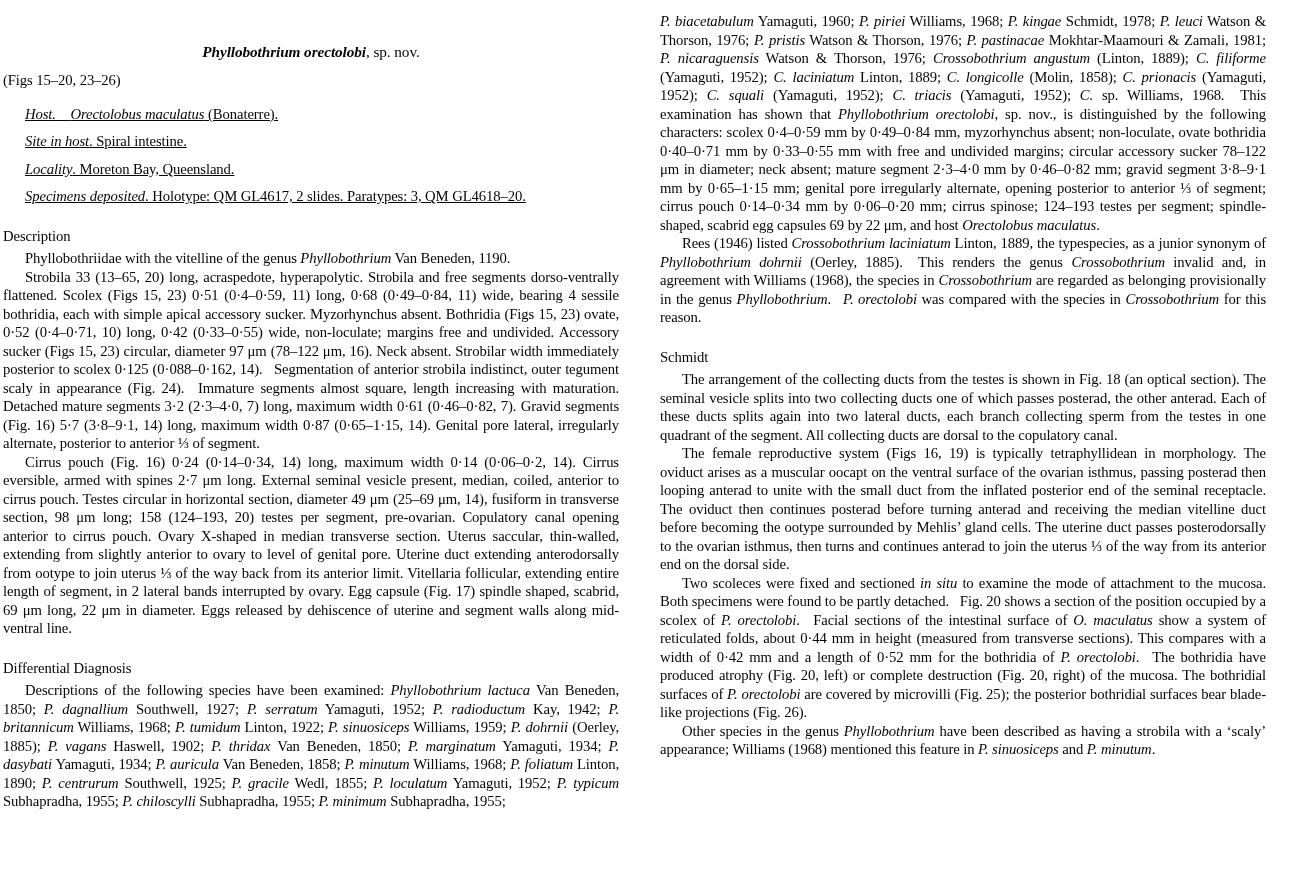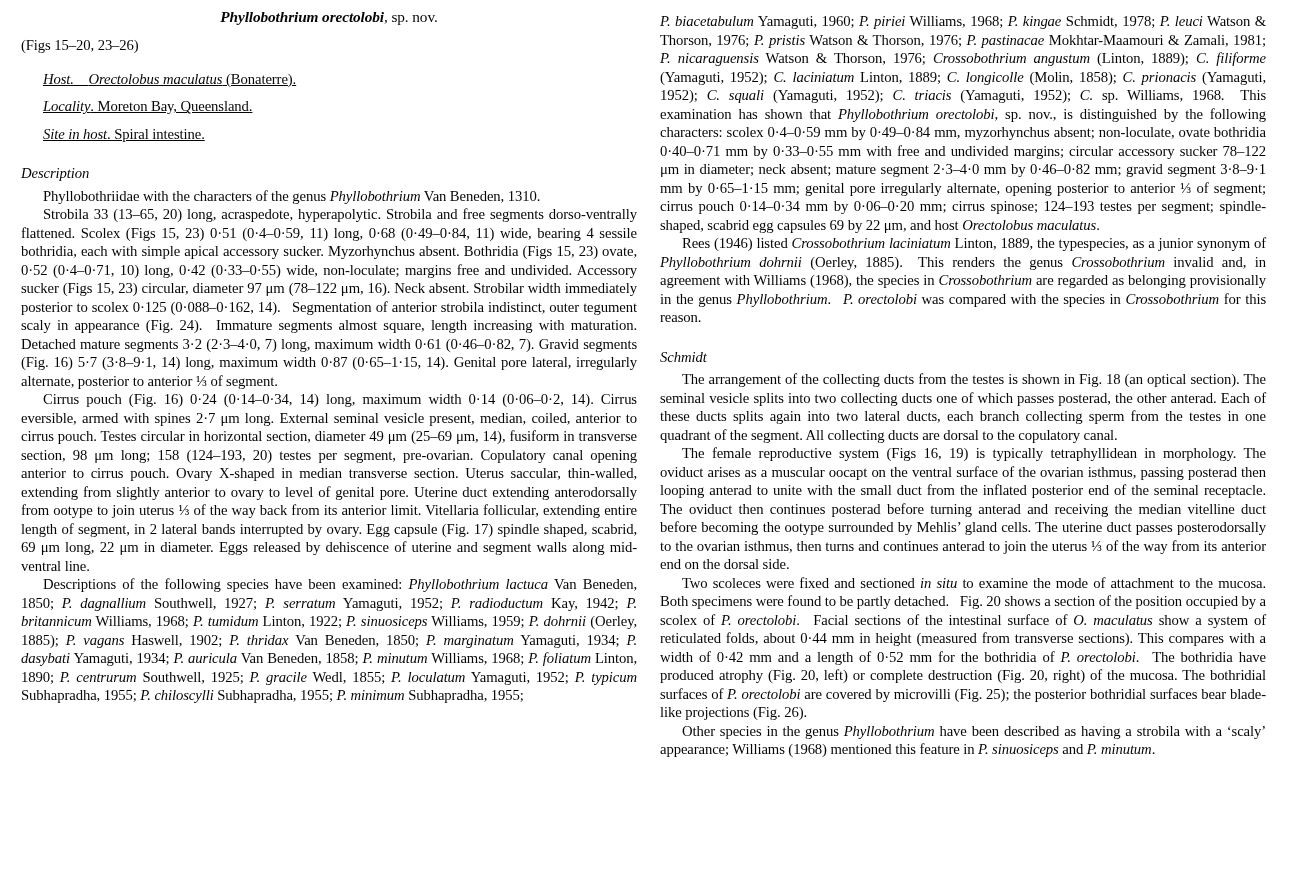--- a/index.html
+++ b/index.html
@@ -16,40 +16,39 @@
     font-family: "Liberation Serif", "DejaVu Serif", serif;
     font-size: 14.7px;
     line-height: 18.5px;
     letter-spacing: -0.1px;
     overflow: hidden;
   }
   .col {
     position: absolute;
     top: 0;
   }
-  .col-left  { left: 21px;  width: 616px; padding-top: 2px;  }
+  .col-left  { left: 3px;  width: 616px; padding-top: 2px; margin-top: 35px;  }
   .col-right { left: 660px; width: 606px; padding-top: 12px; }
 
   p { margin: 0; }
 
   .title {
     text-align: center;
     font-size: 15.3px;
     margin-top: 6px;
   }
   .figs {
     margin-top: 9px;
   }
   .frontmatter { margin-top: 12px; text-decoration: underline; }
   .fm {
     line-height: 27.4px;
     text-indent: 22px;
   }
   .heading {
-    font-style: italic;
     margin-top: 16px;
     margin-bottom: 4px;
   }
   .heading.big-gap { margin-top: 21px; }
   .body {
     text-align: justify;
   }
   .ind { text-indent: 22px; }
 
   .it { font-style: italic; }
@@ -59,29 +58,31 @@
 <body>
 
 <div class="page">
 
   <div class="col col-left">
     <p class="title"><span class="it bd">Phyllobothrium orectolobi</span><span>, sp. nov.</span></p>
     <p class="figs">(Figs 15–20, 23–26)</p>
 
     <div class="frontmatter">
       <p class="fm"><span class="it">Host.</span><span>  </span><span class="it">Orectolobus maculatus</span><span> (Bonaterre).</span></p>
+      <p class="fm"><span class="it">Site in host</span><span>. Spiral intestine.</span></p>
       <p class="fm"><span class="it">Locality</span><span>. Moreton Bay, Queensland.</span></p>
-      <p class="fm"><span class="it">Site in host</span><span>. Spiral intestine.</span></p>
+      <p class="fm"><span class="it">Specimens deposited</span><span>. Holotype: QM GL4617, 2 slides. Paratypes: 3, QM GL4618–20.</span></p>
     </div>
 
     <p class="heading">Description</p>
-    <p class="body ind"><span>Phyllobothriidae with the characters of the genus </span><span class="it">Phyllobothrium</span><span> Van Beneden, 1310.</span></p>
+    <p class="body ind"><span>Phyllobothriidae with the vitelline of the genus </span><span class="it">Phyllobothrium</span><span> Van Beneden, 1190.</span></p>
     <p class="body ind"><span>Strobila 33 (13–65, 20) long, acraspedote, hyperapolytic. Strobila and free segments dorso-ventrally flattened. Scolex (Figs 15, 23) 0·51 (0·4–0·59, 11) long, 0·68 (0·49–0·84, 11) wide, bearing 4 sessile bothridia, each with simple apical accessory sucker. Myzorhynchus absent. Bothridia (Figs 15, 23) ovate, 0·52 (0·4–0·71, 10) long, 0·42 (0·33–0·55) wide, non-loculate; margins free and undivided. Accessory sucker (Figs 15, 23) circular, diameter 97 μm (78–122 μm, 16). Neck absent. Strobilar width immediately posterior to scolex 0·125 (0·088–0·162, 14).  Segmentation of anterior strobila indistinct, outer tegument scaly in appearance (Fig. 24).  Immature segments almost square, length increasing with maturation. Detached mature segments 3·2 (2·3–4·0, 7) long, maximum width 0·61 (0·46–0·82, 7). Gravid segments (Fig. 16) 5·7 (3·8–9·1, 14) long, maximum width 0·87 (0·65–1·15, 14). Genital pore lateral, irregularly alternate, posterior to anterior ⅓ of segment.</span></p>
     <p class="body ind"><span>Cirrus pouch (Fig. 16) 0·24 (0·14–0·34, 14) long, maximum width 0·14 (0·06–0·2, 14). Cirrus eversible, armed with spines 2·7 μm long. External seminal vesicle present, median, coiled, anterior to cirrus pouch. Testes circular in horizontal section, diameter 49 μm (25–69 μm, 14), fusiform in transverse section, 98 μm long; 158 (124–193, 20) testes per segment, pre-ovarian. Copulatory canal opening anterior to cirrus pouch. Ovary X-shaped in median transverse section. Uterus saccular, thin-walled, extending from slightly anterior to ovary to level of genital pore. Uterine duct extending anterodorsally from ootype to join uterus ⅓ of the way back from its anterior limit. Vitellaria follicular, extending entire length of segment, in 2 lateral bands interrupted by ovary. Egg capsule (Fig. 17) spindle shaped, scabrid, 69 μm long, 22 μm in diameter. Eggs released by dehiscence of uterine and segment walls along mid-ventral line.</span></p>
 
+    <p class="heading big-gap">Differential Diagnosis</p>
     <p class="body ind"><span>Descriptions of the following species have been examined: </span><span class="it">Phyllobothrium lactuca</span><span> Van Beneden, 1850; </span><span class="it">P. dagnallium</span><span> Southwell, 1927; </span><span class="it">P. serratum</span><span> Yamaguti, 1952; </span><span class="it">P. radioductum</span><span> Kay, 1942; </span><span class="it">P. britannicum</span><span> Williams, 1968; </span><span class="it">P. tumidum</span><span> Linton, 1922; </span><span class="it">P. sinuosiceps</span><span> Williams, 1959; </span><span class="it">P. dohrnii</span><span> (Oerley, 1885); </span><span class="it">P. vagans</span><span> Haswell, 1902; </span><span class="it">P. thridax</span><span> Van Beneden, 1850; </span><span class="it">P. marginatum</span><span> Yamaguti, 1934; </span><span class="it">P. dasybati</span><span> Yamaguti, 1934; </span><span class="it">P. auricula</span><span> Van Beneden, 1858; </span><span class="it">P. minutum</span><span> Williams, 1968; </span><span class="it">P. foliatum</span><span> Linton, 1890; </span><span class="it">P. centrurum</span><span> Southwell, 1925; </span><span class="it">P. gracile</span><span> Wedl, 1855; </span><span class="it">P. loculatum</span><span> Yamaguti, 1952; </span><span class="it">P. typicum</span><span> Subhapradha, 1955; </span><span class="it">P. chiloscylli</span><span> Subhapradha, 1955; </span><span class="it">P. minimum</span><span> Subhapradha, 1955;</span></p>
   </div>
 
   <div class="col col-right">
     <p class="body"><span class="it">P. biacetabulum</span><span> Yamaguti, 1960; </span><span class="it">P. piriei</span><span> Williams, 1968; </span><span class="it">P. kingae</span><span> Schmidt, 1978; </span><span class="it">P. leuci</span><span> Watson &amp; Thorson, 1976; </span><span class="it">P. pristis</span><span> Watson &amp; Thorson, 1976; </span><span class="it">P. pastinacae</span><span> Mokhtar-Maamouri &amp; Zamali, 1981; </span><span class="it">P. nicaraguensis</span><span> Watson &amp; Thorson, 1976; </span><span class="it">Crossobothrium angustum</span><span> (Linton, 1889); </span><span class="it">C. filiforme</span><span> (Yamaguti, 1952); </span><span class="it">C. laciniatum</span><span> Linton, 1889; </span><span class="it">C. longicolle</span><span> (Molin, 1858); </span><span class="it">C. prionacis</span><span> (Yamaguti, 1952); </span><span class="it">C. squali</span><span> (Yamaguti, 1952); </span><span class="it">C. triacis</span><span> (Yamaguti, 1952); </span><span class="it">C.</span><span> sp. Williams, 1968.  This examination has shown that </span><span class="it">Phyllobothrium orectolobi</span><span>, sp. nov., is distinguished by the following characters: scolex 0·4–0·59 mm by 0·49–0·84 mm, myzorhynchus absent; non-loculate, ovate bothridia 0·40–0·71 mm by 0·33–0·55 mm with free and undivided margins; circular accessory sucker 78–122 μm in diameter; neck absent; mature segment 2·3–4·0 mm by 0·46–0·82 mm; gravid segment 3·8–9·1 mm by 0·65–1·15 mm; genital pore irregularly alternate, opening posterior to anterior ⅓ of segment; cirrus pouch 0·14–0·34 mm by 0·06–0·20 mm; cirrus spinose; 124–193 testes per segment; spindle-shaped, scabrid egg capsules 69 by 22 μm, and host </span><span class="it">Orectolobus maculatus</span><span>.</span></p>
     <p class="body ind"><span>Rees (1946) listed </span><span class="it">Crossobothrium laciniatum</span><span> Linton, 1889, the typespecies, as a junior synonym of </span><span class="it">Phyllobothrium dohrnii</span><span> (Oerley, 1885).  This renders the genus </span><span class="it">Crossobothrium</span><span> invalid and, in agreement with Williams (1968), the species in </span><span class="it">Crossobothrium</span><span> are regarded as belonging provisionally in the genus </span><span class="it">Phyllobothrium</span><span>.  </span><span class="it">P. orectolobi</span><span> was compared with the species in </span><span class="it">Crossobothrium</span><span> for this reason.</span></p>
 
     <p class="heading big-gap">Schmidt</p>
     <p class="body ind"><span>The arrangement of the collecting ducts from the testes is shown in Fig. 18 (an optical section). The seminal vesicle splits into two collecting ducts one of which passes posterad, the other anterad. Each of these ducts splits again into two lateral ducts, each branch collecting sperm from the testes in one quadrant of the segment. All collecting ducts are dorsal to the copulatory canal.</span></p>
     <p class="body ind"><span>The female reproductive system (Figs 16, 19) is typically tetraphyllidean in morphology. The oviduct arises as a muscular oocapt on the ventral surface of the ovarian isthmus, passing posterad then looping anterad to unite with the small duct from the inflated posterior end of the seminal receptacle. The oviduct then continues posterad before turning anterad and receiving the median vitelline duct before becoming the ootype surrounded by Mehlis’ gland cells. The uterine duct passes posterodorsally to the ovarian isthmus, then turns and continues anterad to join the uterus ⅓ of the way from its anterior end on the dorsal side.</span></p>

